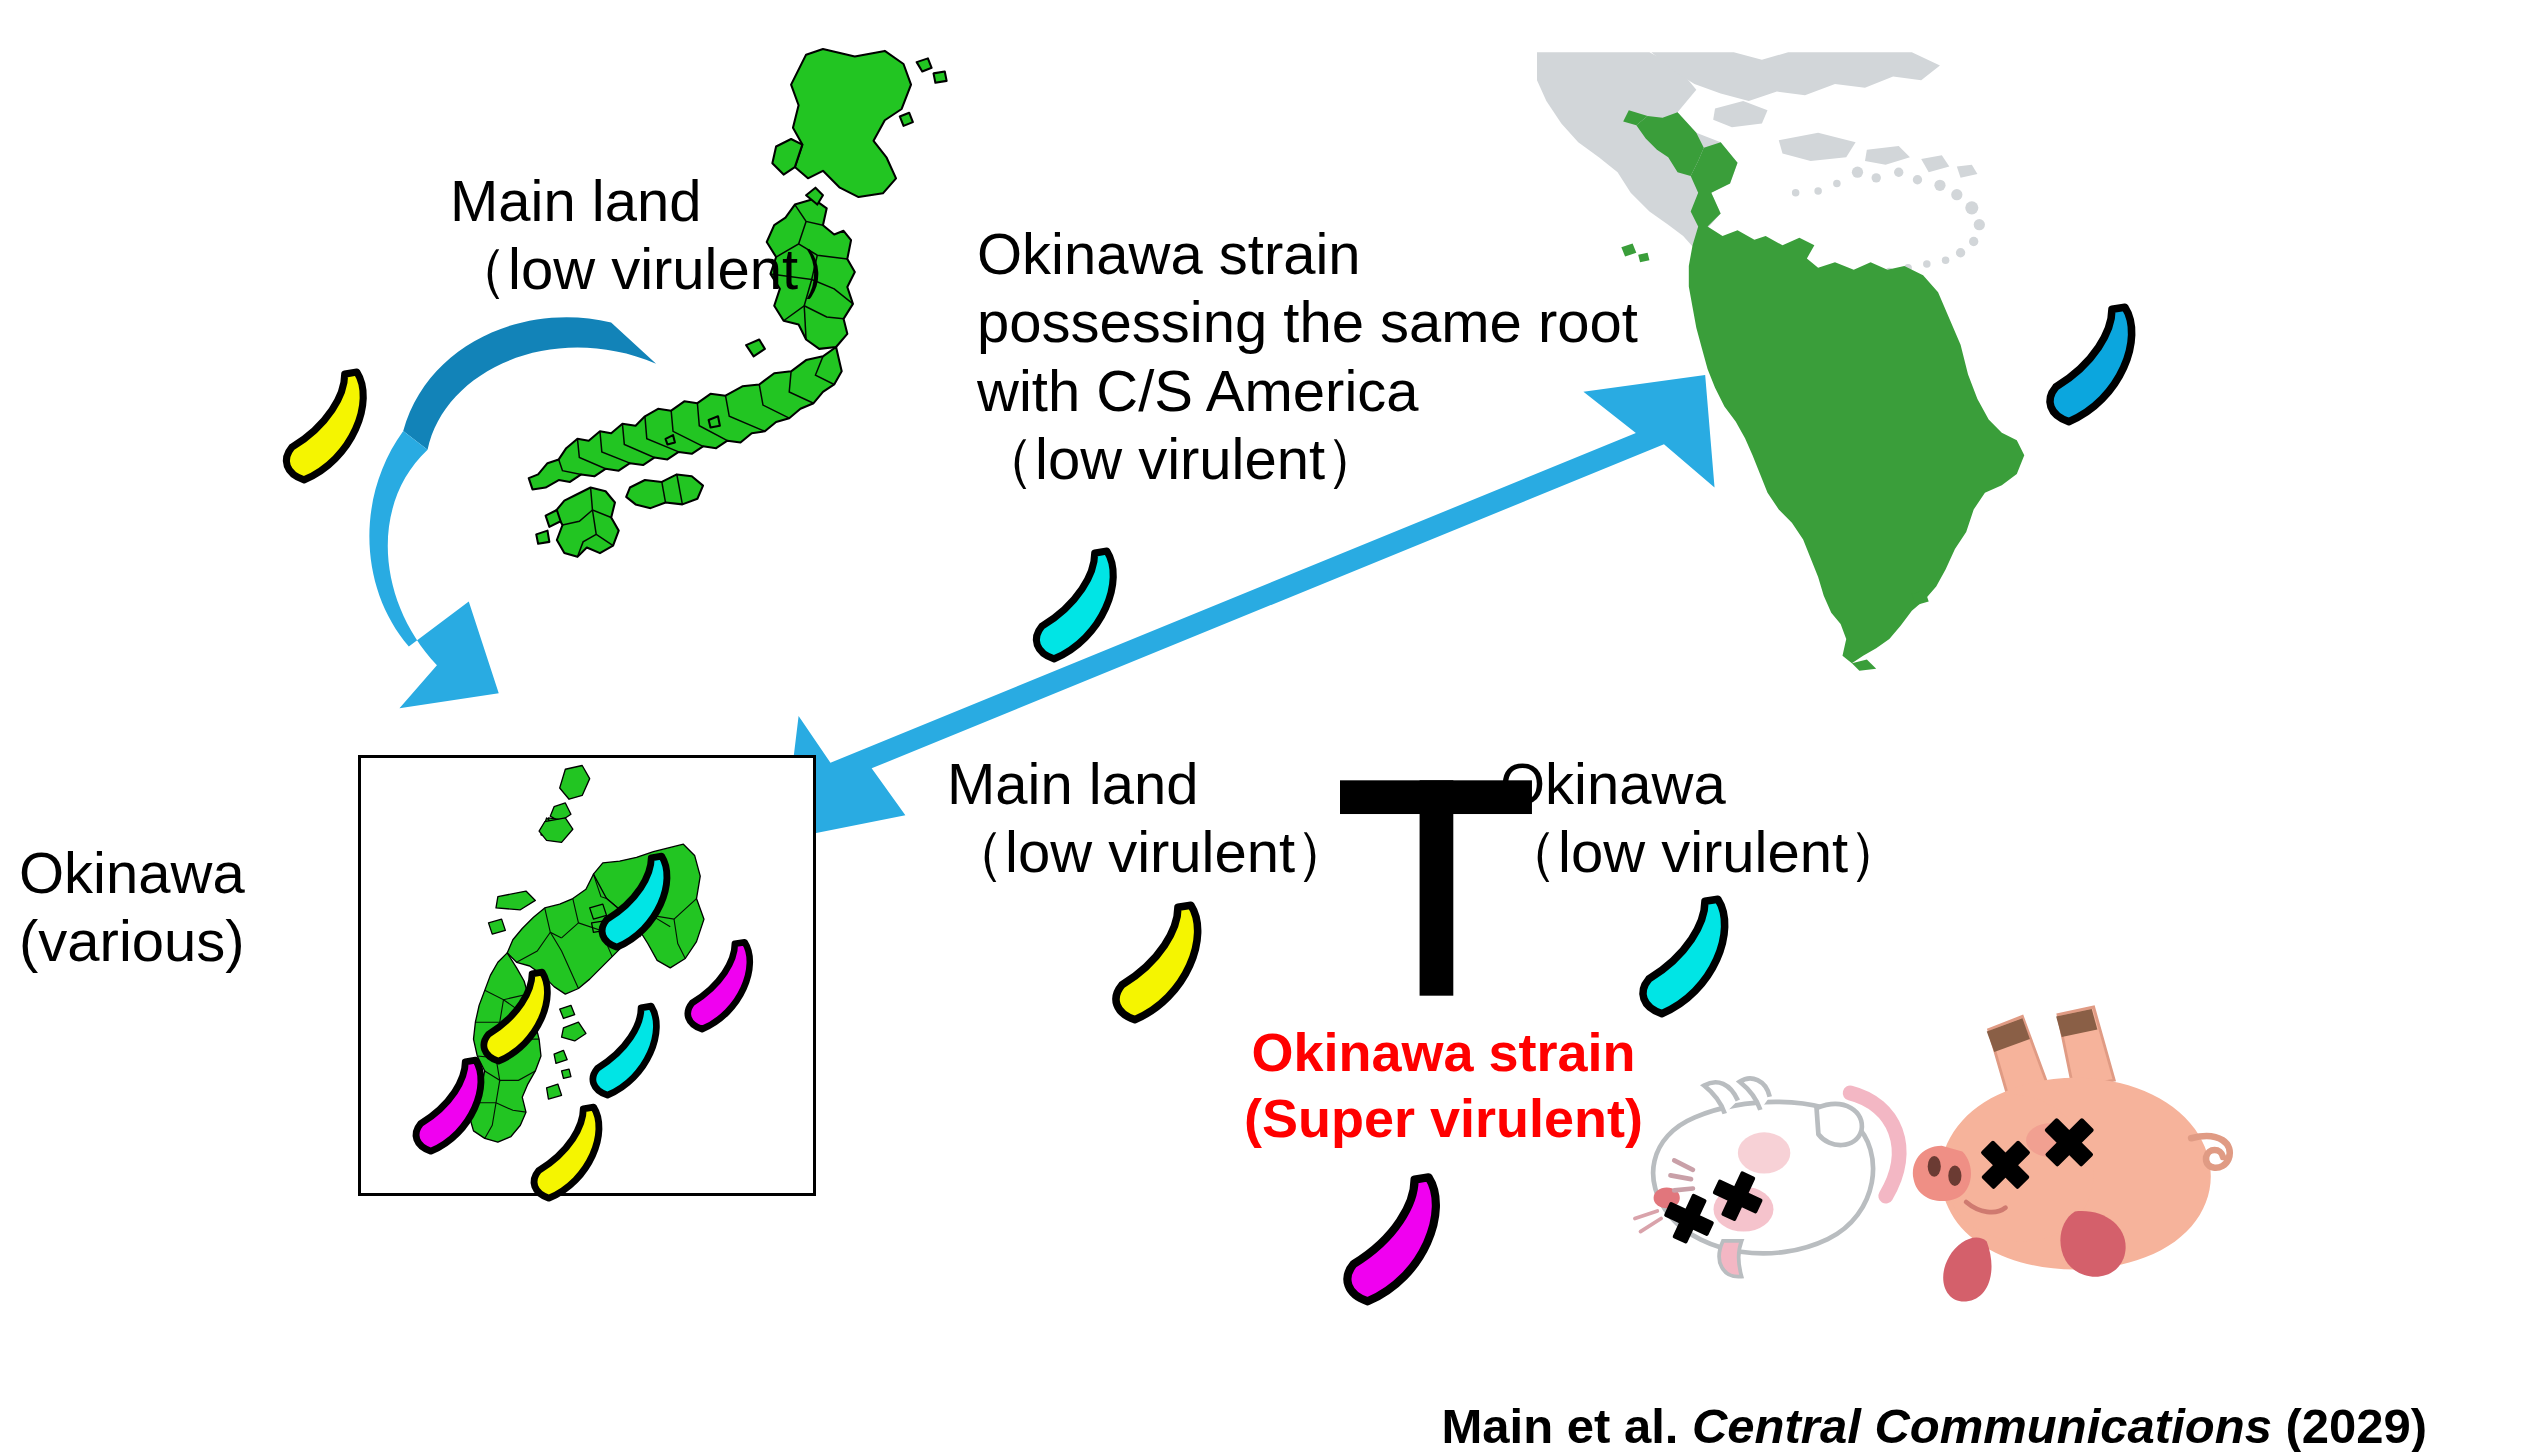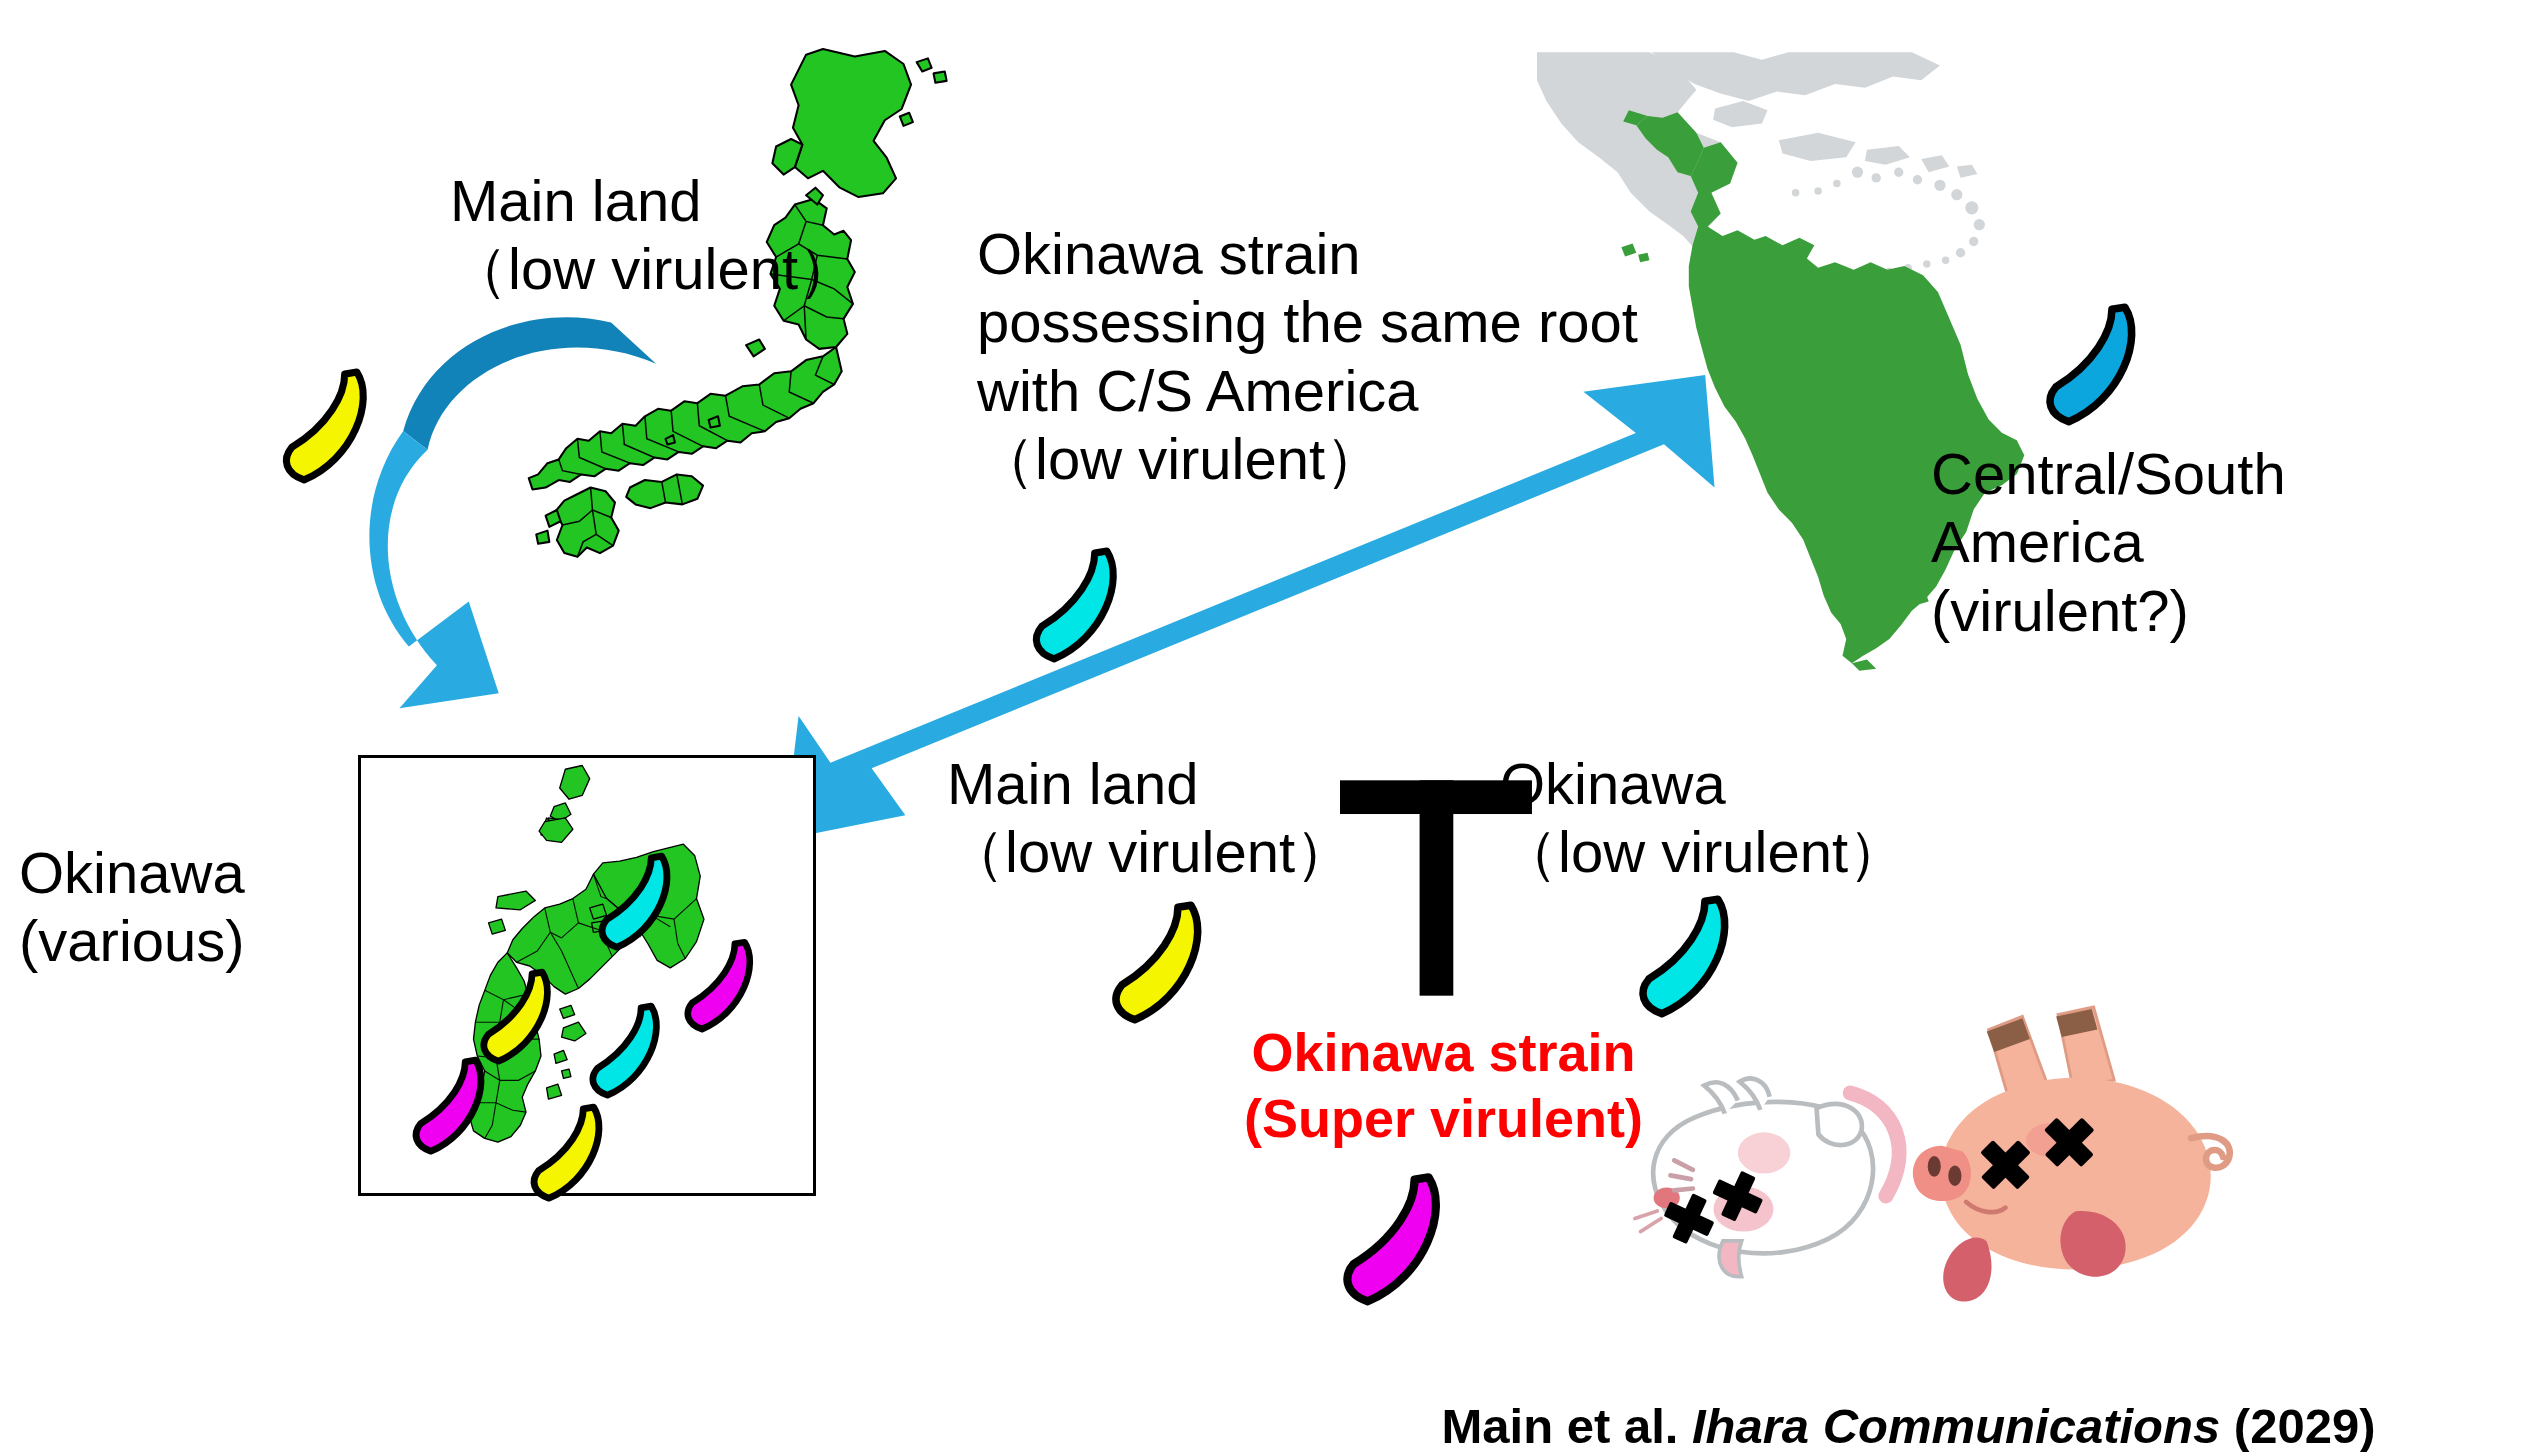--- a/index.html
+++ b/index.html
@@ -439,34 +439,31 @@
   </div>
 
   <div class="abs lbl c" style="left:450px;top:167px;width:394px;">Main land
 （low virulent）</div>
 
   <div class="abs lbl" style="left:977px;top:220px;width:750px;">Okinawa strain
 possessing the same root
 with C/S America
 （low virulent）</div>
 
-  <div class="abs lbl c" style="left:1931px;top:440px;width:525px;">Central/South
-America
-(virulent?)</div>
 
   <div class="abs lbl c" style="left:19px;top:839px;width:356px;">Okinawa
 (various)</div>
 
   <div class="abs lbl c" style="left:947px;top:750px;width:412px;">Main land
 （low virulent）</div>
 
   <div class="abs lbl c" style="left:1500px;top:750px;width:394px;">Okinawa
 （low virulent）</div>
 
   <div class="abs red" style="left:1200px;top:1020px;width:487px;">Okinawa strain
 (Super virulent)</div>
 
   <div class="abs cite" style="left:1387px;top:1342px;">
-    <span>Main et al. </span><i>Ihara Communications</i><span> (2029)</span>
+    <span>Main et al. </span><i>Central Communications</i><span> (2029)</span>
   </div>
 
 </div>
 
 
 </body></html>

